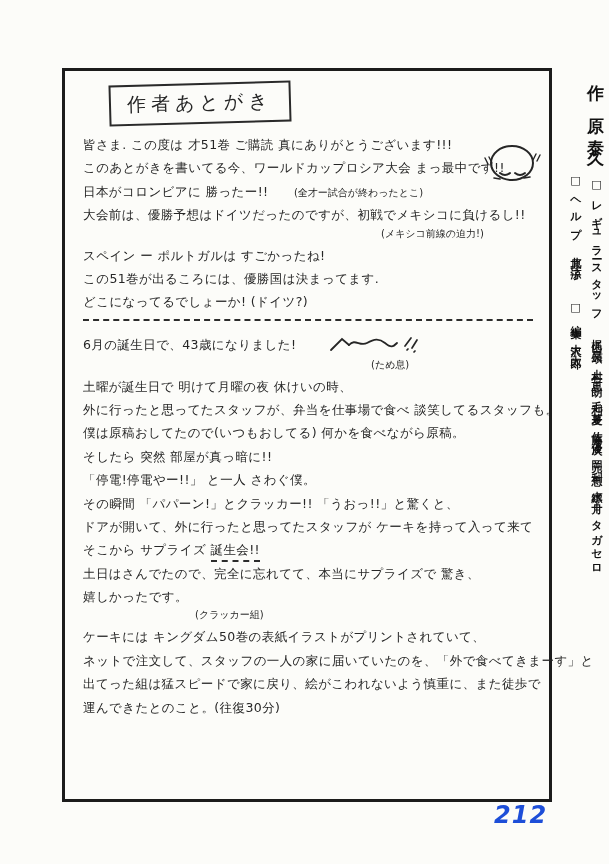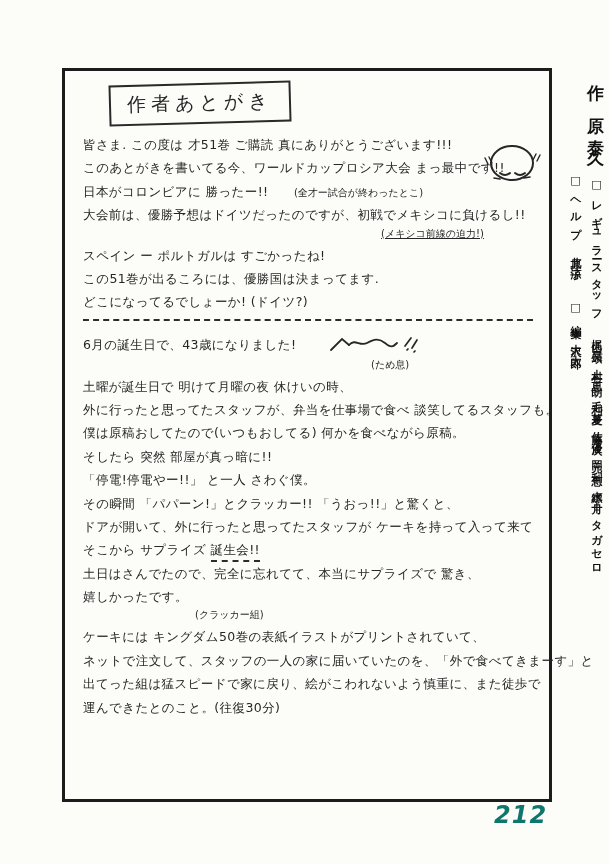--- a/index.html
+++ b/index.html
@@ -21,21 +21,21 @@
     transform:rotate(-1.6deg);background:#fcfcf9;
   }
   .hw{
     font-size:12.5px;letter-spacing:0.4px;line-height:1.15;
     margin:0 0 9px 0;white-space:nowrap;
   }
   .hw.mt{margin-top:9px;}
   .u-dashdot{border-bottom:2px dashed #2c2c2c;padding-bottom:3px;}
   .inline-note{font-size:10px;margin-left:21px;letter-spacing:0;}
   .sub-note{font-size:10px;margin:-5px 0 8px 0;letter-spacing:0;}
-  .sub-note.n-mexico{margin-left:298px;text-decoration:underline;}
+  .sub-note.n-mexico{margin-left:298px;}
   .sub-note.n-sigh{margin-left:288px;margin-top:-7px;}
   .sub-note.n-cracker{margin-left:112px;}
   .divider{border-top:2.5px dashed #2c2c2c;margin:4px 6px 13px 0;}
   .sigh-squiggle{vertical-align:middle;margin-left:26px;}
   
   .doodle{position:absolute;left:476px;top:140px;}
   
   .credits{
     position:absolute;top:72px;right:1px;height:744px;
     writing-mode:vertical-rl;color:#111;
@@ -44,21 +44,21 @@
   .credit-col.secondary{margin-top:102px;margin-left:2px;}
   .credit-seg{display:inline-block;font-weight:700;}
   .author-seg{font-size:17px;letter-spacing:8px;}
   .staff-seg{font-size:11px;letter-spacing:2.5px;margin-top:30px;font-weight:600;}
   .help-seg{font-size:11px;letter-spacing:2.5px;font-weight:600;}
   .editor-seg{font-size:11px;letter-spacing:2.5px;margin-top:32px;font-weight:600;}
   
   .page-number{
     position:absolute;left:494px;top:801px;
     font-size:24px;font-weight:bold;font-style:italic;
-    letter-spacing:1px;color:#0f766e;text-align:center;
+    letter-spacing:1px;color:#1d4ed8;text-align:center;
   }
 </style>
 </head>
 <body>
 
 <div class="panel">
 
   <div class="title-box">
     <span>作者あとがき</span>
   </div>

